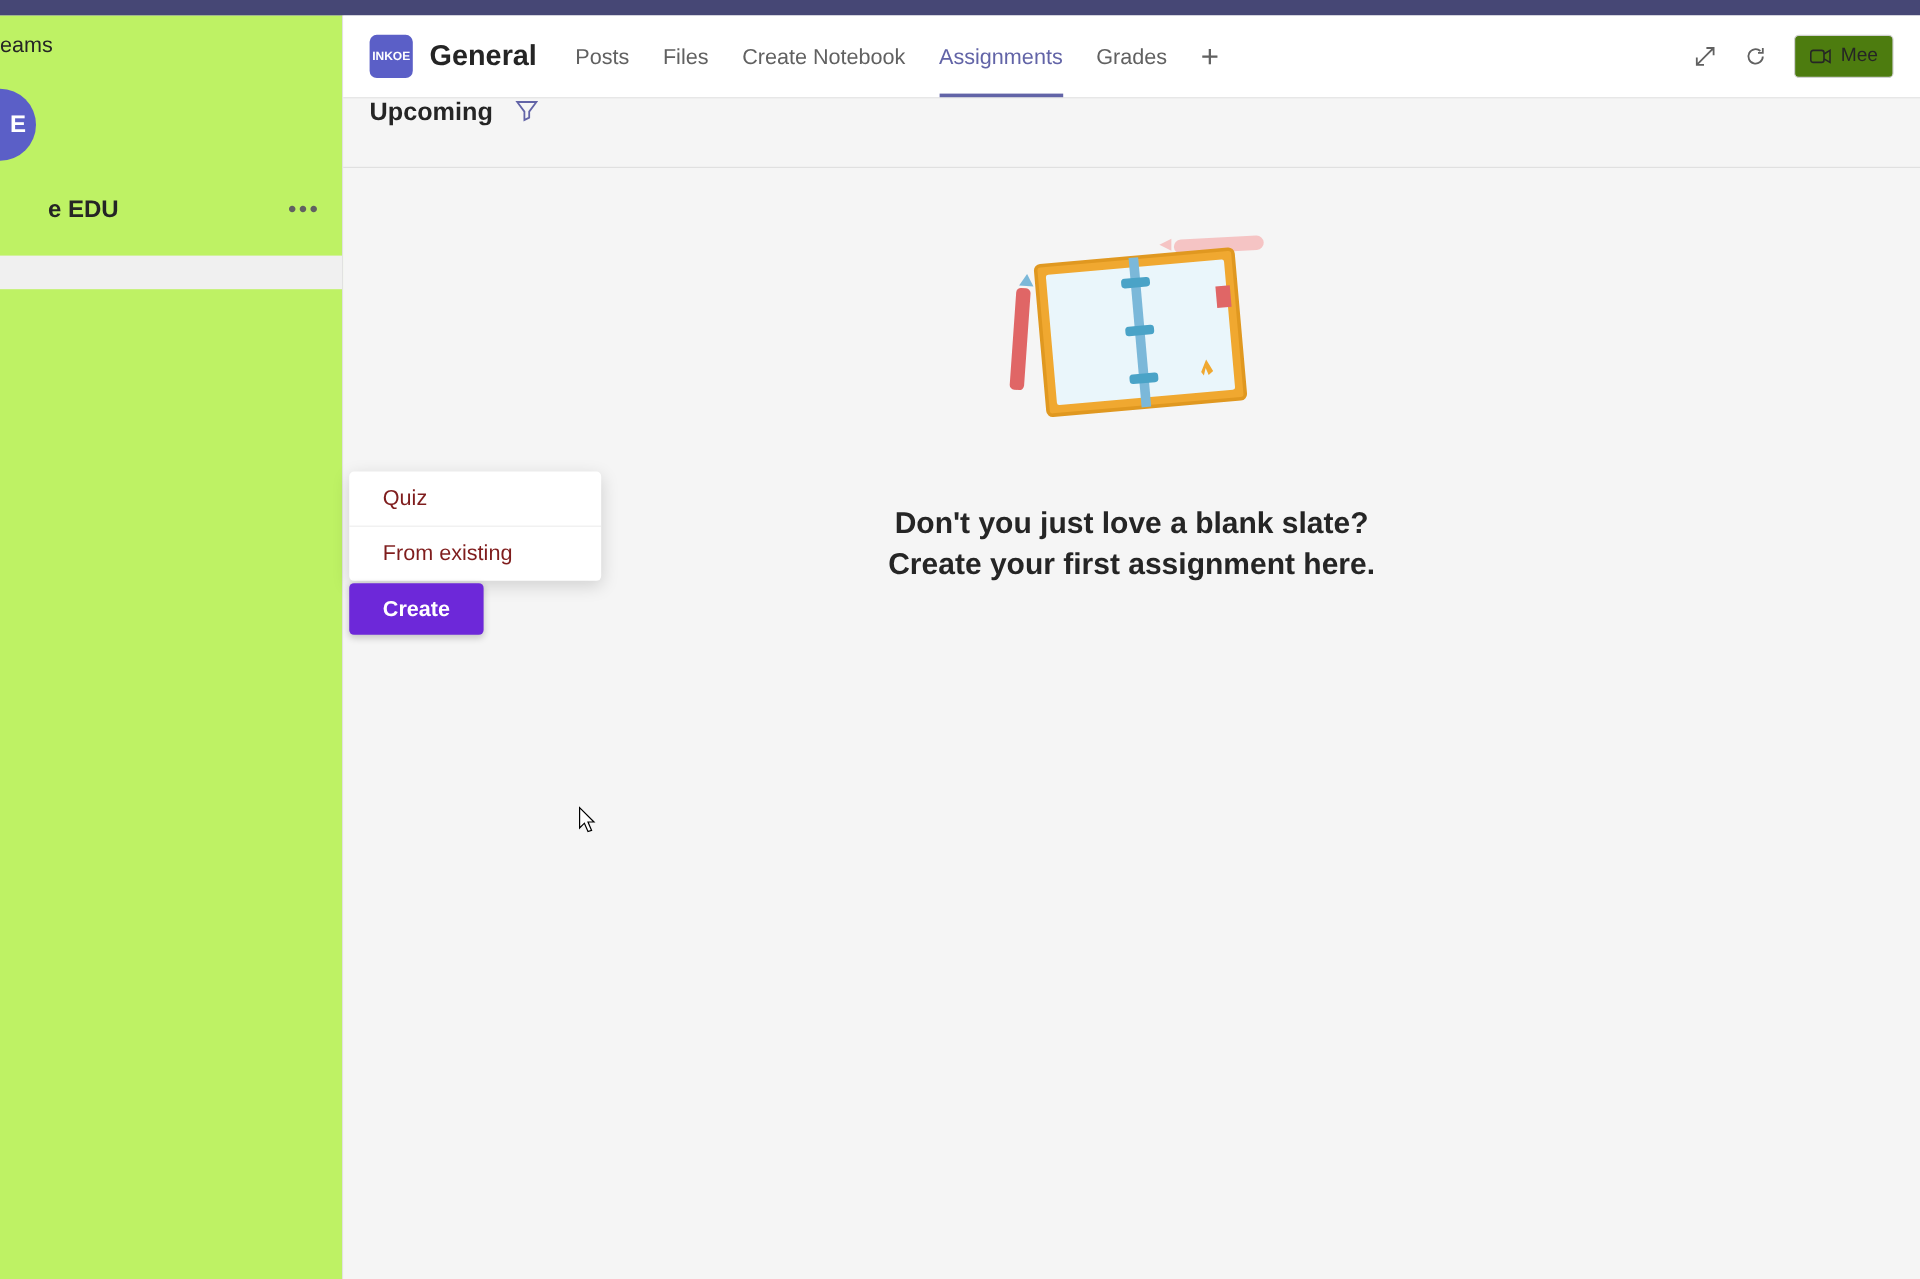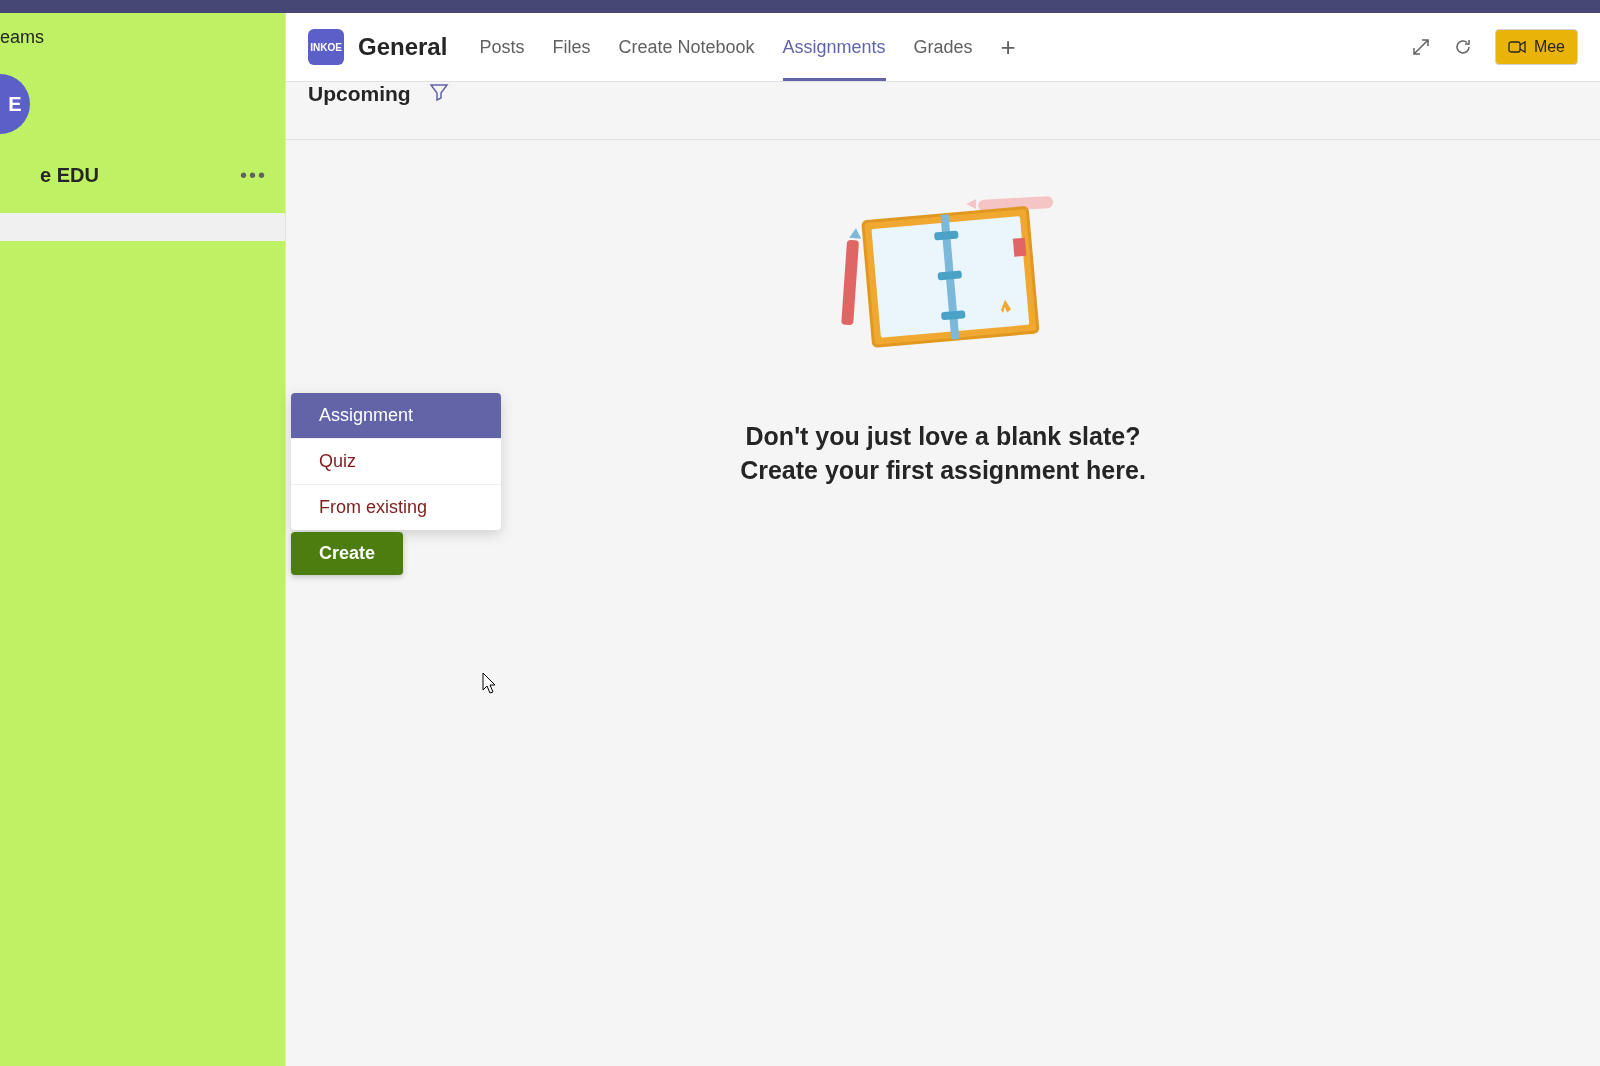--- a/index.html
+++ b/index.html
@@ -22,38 +22,38 @@
     .header { height: 69px; background: #fff; border-bottom: 1px solid #e1e1e1; display: flex; align-items: center; padding: 0 22px; }
     .ch-icon { width: 36px; height: 36px; border-radius: 6px; background: #5b5fc7; display:flex; align-items:center; justify-content:center; color:#fff; font-size:10px; font-weight:600; margin-right: 14px; }
     .ch-name { font-size: 24px; font-weight: 700; color: #252525; margin-right: 18px; }
     .tabs { display: flex; height: 100%; align-items: center; }
     .tab { font-size: 18px; color: #616161; padding: 0 14px; height: 100%; display:flex; align-items:center; cursor:pointer; position:relative; }
     .tab.active { color: #6264a7; }
     .tab.active::after { content:''; position:absolute; bottom:0; left:14px; right:14px; height:3px; background:#6264a7; }
     .tab-add { font-size: 26px; color: #616161; padding: 0 14px; cursor:pointer; font-weight: 300; }
     .header-right { margin-left:auto; display:flex; align-items:center; gap: 22px; }
     .icon-btn { cursor:pointer; color:#616161; display:flex; align-items:center; justify-content:center; }
-    .meet-btn { border: 1px solid #d1d1d1; border-radius: 4px; padding: 8px 12px; display:flex; align-items:center; gap:8px; font-size:16px; color:#252525; cursor:pointer; background:#eab308; }
+    .meet-btn { border: 1px solid #d1d1d1; border-radius: 4px; padding: 8px 12px; display:flex; align-items:center; gap:8px; font-size:16px; color:#252525; cursor:pointer; background:#4d7c0f; }
     
     .subheader { height: 58px; border-bottom: 1px solid #e0e0e0; display:flex; padding: 0 22px; }
     .upcoming { font-size: 21px; font-weight: 600; color: #252525; margin-right: 18px; }
     .filter-icon { cursor:pointer; color:#6264a7; }
     
     .content { flex:1; position:relative; }
     
     .empty-state { position:absolute; top: 50px; left: 50%; transform: translateX(-50%); text-align:center; }
     .empty-img { width: 230px; height: 170px; margin: 0 auto 60px; position:relative; }
     .empty-text { font-size: 25px; font-weight: 600; color: #252525; line-height: 1.35; }
     
     .create-menu { position:absolute; left: 5px; top: 253px; width: 210px; }
     .menu-list { background:#fff; border-radius: 4px; box-shadow: 0 4px 14px rgba(0,0,0,0.15); overflow:hidden; }
     .menu-item { padding: 12px 28px; font-size: 18px; color:#7f1d1d; cursor:pointer; border-bottom: 1px solid #eee; }
     .menu-item:last-child { border-bottom:none; }
     .menu-item.hover { background:#6264a7; color:#fff; }
-    .create-btn { margin-top: 2px; background:#4d7c0f; color:#fff; border:none; border-radius:4px; padding: 11px 28px; font-size:18px; font-weight:600; cursor:pointer; box-shadow: 0 2px 6px rgba(0,0,0,0.2); }
+    .create-btn { margin-top: 2px; background:#6d28d9; color:#fff; border:none; border-radius:4px; padding: 11px 28px; font-size:18px; font-weight:600; cursor:pointer; box-shadow: 0 2px 6px rgba(0,0,0,0.2); }
     
     .cursor { position:absolute; left: 186px; top: 278px; pointer-events:none; z-index: 10; }
   </style>
 </head>
 <body>
 
 <div class="topbar"></div>
 
 <div class="layout">
 
@@ -137,21 +137,20 @@
             <rect x="16" y="50" width="12" height="85" rx="4" fill="#e06666" transform="rotate(4 22 92)"></rect>
             <polygon points="18,48 24,38 30,48" fill="#7bb8d9" transform="rotate(4 22 92)"></polygon>
           </svg>
         </div>
         <div class="empty-text">Don't you just love a blank slate?</div>
         <div class="empty-text">Create your first assignment here.</div>
       </div>
 
       <div class="create-menu">
         <div class="menu-list">
-          <div class="menu-item hover">Assignment</div>
           <div class="menu-item">Quiz</div>
           <div class="menu-item">From existing</div>
         </div>
         <button class="create-btn">Create</button>
         
         <div class="cursor">
           <svg width="20" height="26" viewBox="0 0 20 26">
               <path d="M6 2 v17 l4 -4 l3 7 l3 -1 l-3 -7 l5 0 z" fill="#fff" stroke="#000" stroke-width="1"></path>
             </svg>
         </div>

